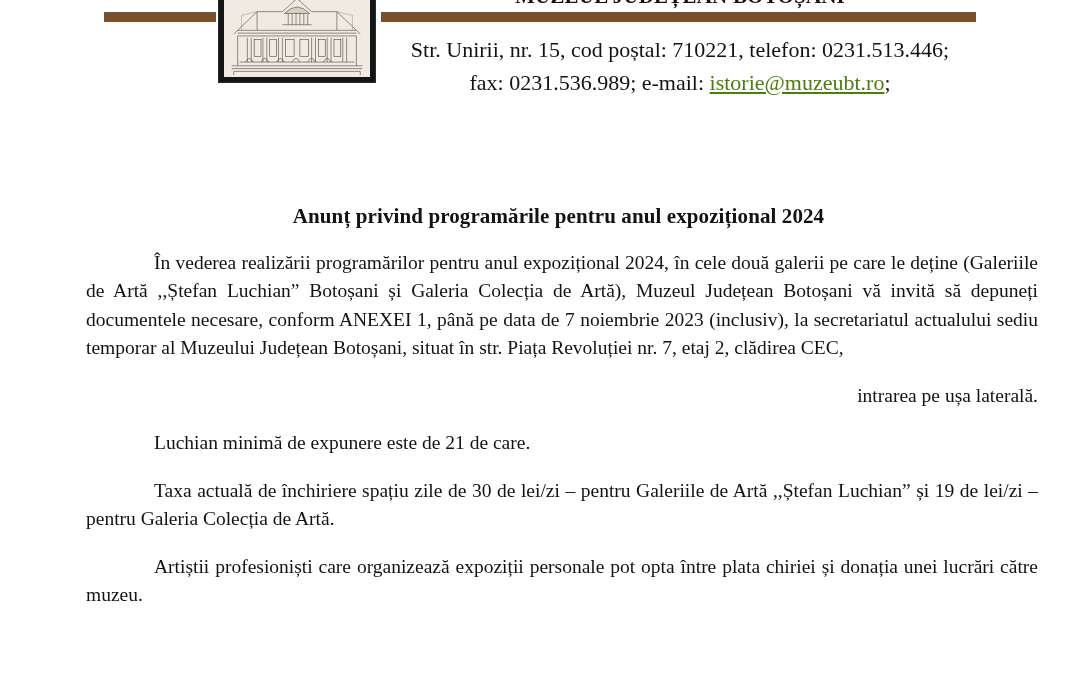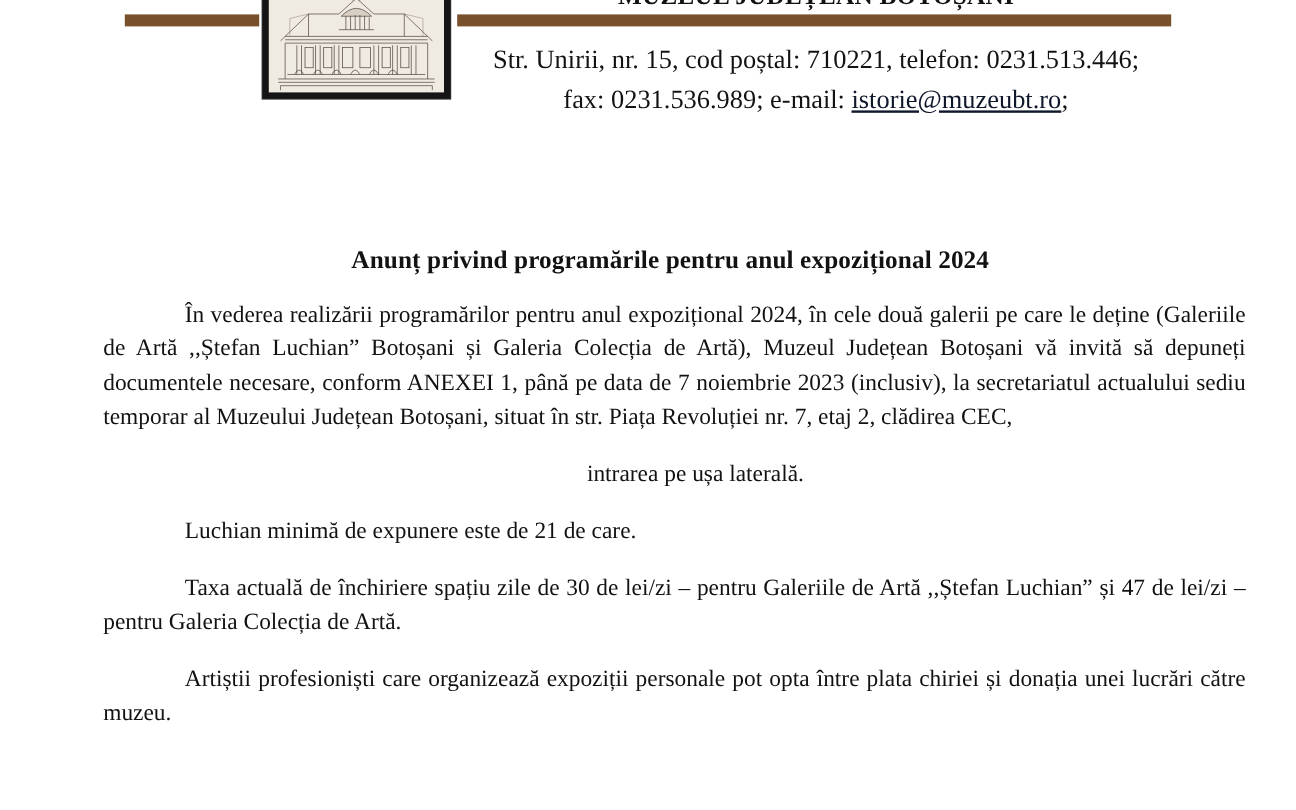--- a/index.html
+++ b/index.html
@@ -77,21 +77,21 @@
   .contact-block {
     position: absolute;
     left: 380px;
     top: 34px;
     width: 600px;
     text-align: center;
     font-size: 22px;
     line-height: 1.48;
   }
   .contact-line { white-space: nowrap; }
-  .link { color: #0f172a; }
+  .link { color: #4d7c0f; }
 
   
   .doc-title {
     margin: 64px 0 0 0;
     text-align: center;
     font-size: 21px;
     font-weight: bold;
     letter-spacing: 0.1px;
     padding-left: 37px;
   }
@@ -113,21 +113,21 @@
     text-align: justify;
     text-indent: 68px;
   }
   .para-tight {
     margin-top: 0;
     text-align: justify;
     text-indent: 68px;
   }
   .para-noindent {
     margin-top: 0;
-    text-align: center;
+    text-align: right;
     text-indent: 0;
     margin-left: 35px;
   }
   .no-justify-last { text-align-last: left; }
 
   b { font-weight: normal; }
 </style>
 </head>
 <body>
 
@@ -196,18 +196,18 @@
 
   <div class="body-copy">
 
 
     <p class="para"><span>În vederea realizării programărilor pentru anul expozițional 2024, în cele două galerii pe care le deține (Galeriile de Artă ,,Ștefan Luchian” Botoșani și Galeria Colecția de Artă), Muzeul Județean Botoșani vă invită să depuneți documentele necesare, conform ANEXEI 1, până pe data de </span><b>7 noiembrie 2023</b><span> (inclusiv), la secretariatul actualului sediu temporar al Muzeului Județean Botoșani, situat în str. Piața Revoluției nr. 7, etaj 2, clădirea CEC,</span></p>
 
     <p class="para-noindent">intrarea pe ușa laterală.</p>
 
     <p class="para-tight"><span>Luchian minimă de expunere este de </span><b>21</b><span> de care.</span></p>
 
-    <p class="para-tight"><span>Taxa actuală de închiriere spațiu zile de </span><b>30 de lei/zi</b><span> – pentru Galeriile de Artă ,,Ștefan Luchian” și </span><b>47 de lei/zi</b><span> – pentru Galeria Colecția de Artă.</span></p>
+    <p class="para-tight"><span>Taxa actuală de închiriere spațiu zile de </span><b>30 de lei/zi</b><span> – pentru Galeriile de Artă ,,Ștefan Luchian” și </span><b>19 de lei/zi</b><span> – pentru Galeria Colecția de Artă.</span></p>
 
     <p class="para-tight no-justify-last">Artiștii profesioniști care organizează expoziții personale pot opta între plata chiriei și donația unei lucrări către muzeu.</p>
 
   </div>
 </main>
 
 </body></html>

